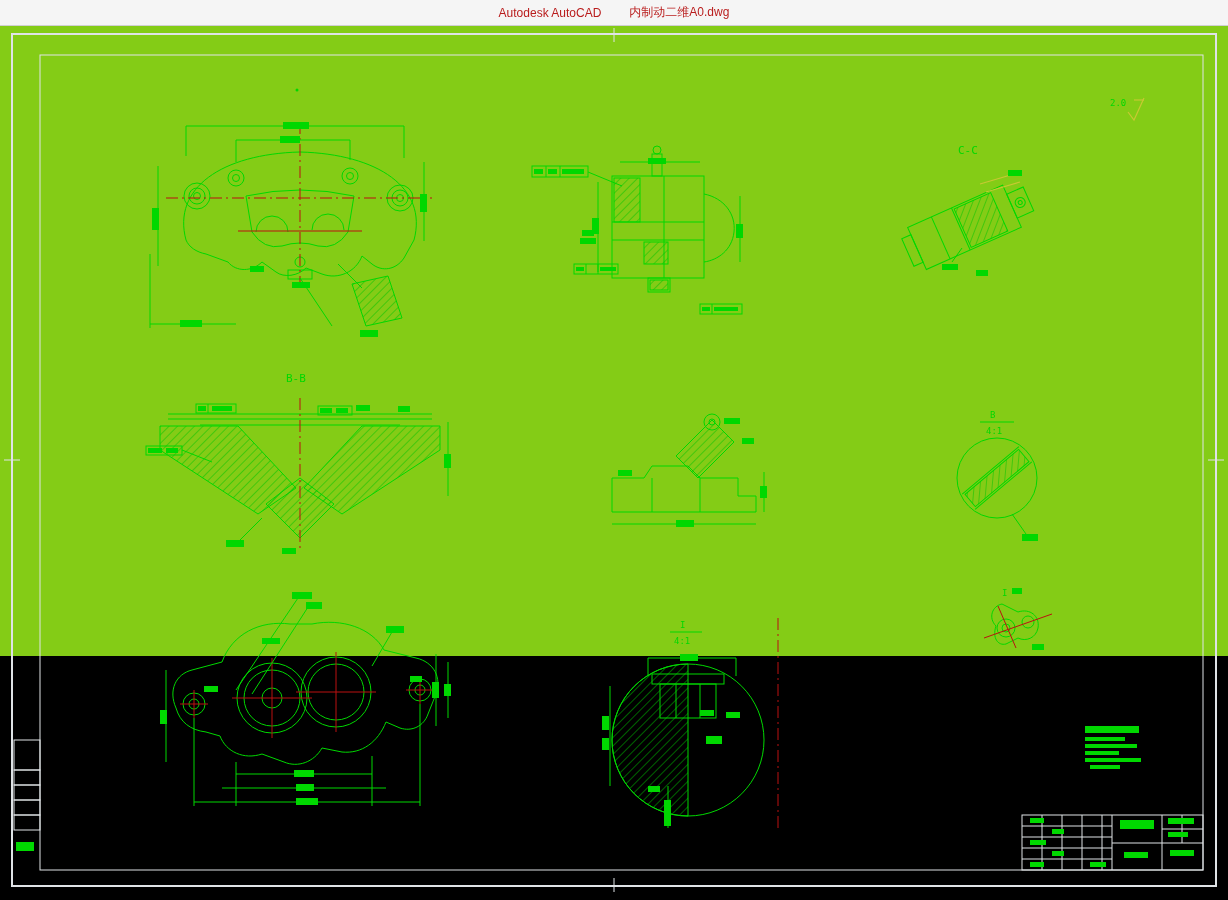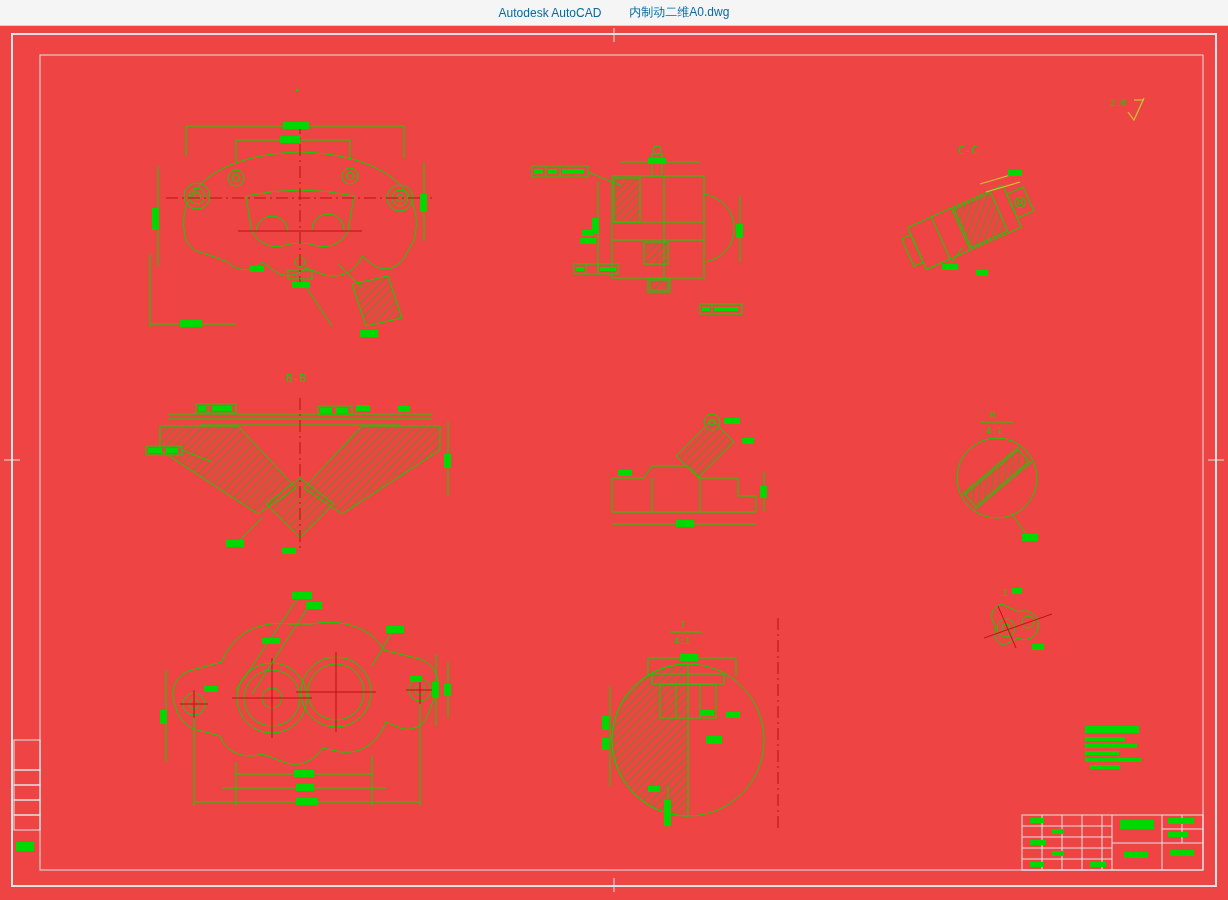--- a/index.html
+++ b/index.html
@@ -1,22 +1,22 @@
 <!DOCTYPE html>
 <html><head>
 <meta charset="utf-8">
 <style>
   html,body{margin:0;padding:0;background:#000;}
   .window{width:1228px;height:900px;position:relative;font-family:"Liberation Sans",sans-serif;overflow:hidden;}
   .titlebar{
     height:26px;background:#f5f5f5;display:flex;align-items:center;justify-content:center;
-    gap:28px;font-size:12px;color:#0369a1;border-bottom:1px solid #d0d0d0;box-sizing:border-box;
+    gap:28px;font-size:12px;color:#b91c1c;border-bottom:1px solid #d0d0d0;box-sizing:border-box;
   }
   .titlebar .app{font-weight:400;}
-  .canvas{position:relative;width:1228px;height:874px;background:#ef4444;}
+  .canvas{position:relative;width:1228px;height:630px;background:#84cc16;}
   svg{display:block;}
   svg .w{stroke:#dfe3e6;fill:none;stroke-width:1;}
   svg .w2{stroke:#dfe3e6;fill:none;stroke-width:2;}
   svg .g{stroke:#00d800;fill:none;stroke-width:1;}
   svg .gf{fill:#00d800;stroke:none;}
   svg .h{fill:url(#hg);stroke:#00d800;stroke-width:1;}
   svg .r{stroke:#bb1111;fill:none;stroke-width:1;stroke-dasharray:12 4 2 4;}
   svg .rs{stroke:#bb1111;fill:none;stroke-width:1;}
   svg .y{stroke:#c8c833;fill:none;stroke-width:1.2;}
   svg text.gt{fill:#00d800;font-family:"DejaVu Sans Mono",monospace;font-size:11px;}

